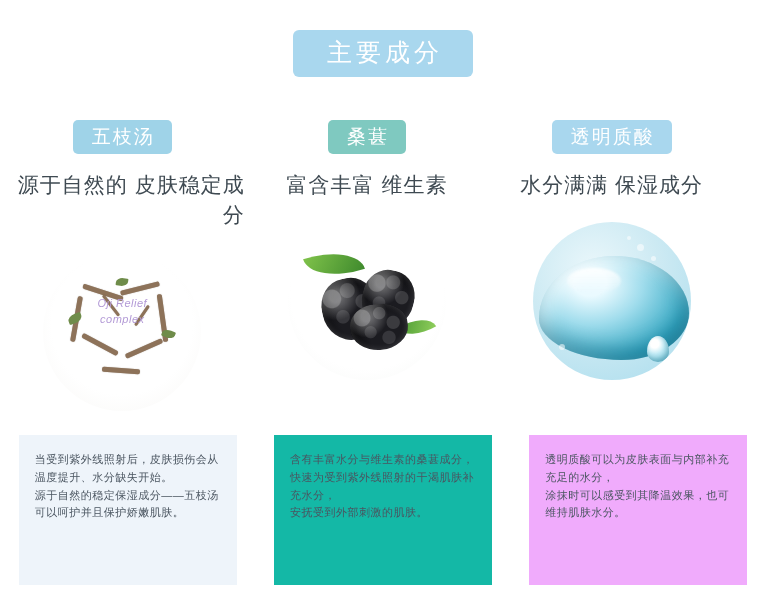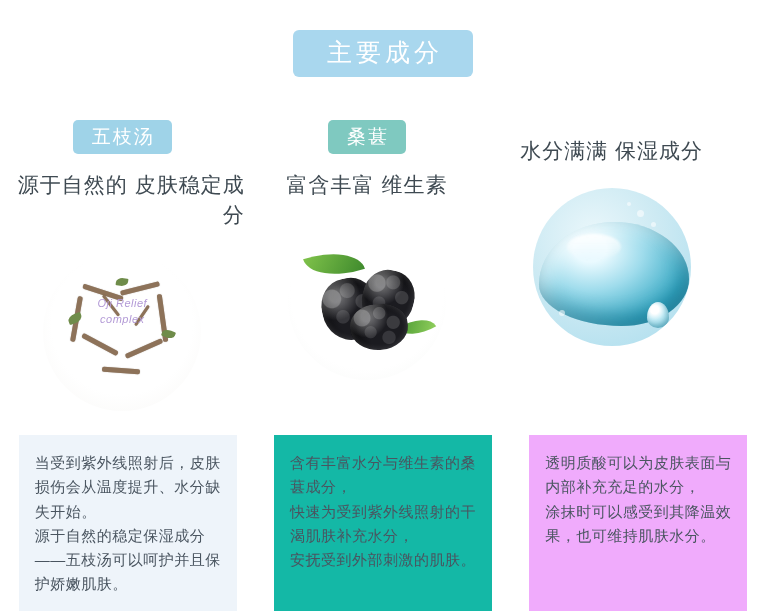--- a/index.html
+++ b/index.html
@@ -133,21 +133,21 @@
 
   
   .notes{
     position:absolute;left:0;top:435px;width:766px;display:flex;
   }
   .note-cell{width:255.3px;display:flex;justify-content:center;}
   .note{
     width:218px;min-height:150px;
     box-sizing:border-box;
     padding:16px 14px 14px 16px;
-    font-size:15px;
+    font-size:11px;
     line-height:1.62;
     color:#4a5560;
     letter-spacing:.5px;
     white-space:pre-line;
   }
   .note.n1{background:#eef4fa;}
   .note.n2{background:#14b8a6;}
   .note.n3{background:#f0abfc;}
 </style>
 </head>
@@ -196,20 +196,21 @@
           <div class="leaf" style="left:18px;top:28px;width:56px;height:28px;transform:rotate(-18deg);"></div>
           <div class="leaf small" style="left:112px;top:96px;width:34px;height:18px;transform:rotate(150deg);"></div>
           <div class="berry" style="left:34px;top:56px;width:56px;height:62px;transform:rotate(-12deg);"></div>
           <div class="berry" style="left:74px;top:48px;width:52px;height:58px;transform:rotate(14deg);"></div>
           <div class="berry" style="left:62px;top:82px;width:58px;height:46px;transform:rotate(-4deg);"></div>
         </div>
       </div>
     </div>
 
     <div class="col right">
+      <div class="sub-pill">透明质酸</div>
       <div class="desc">水分满满
 保湿成分</div>
       <div class="circle-wrap">
         <div class="circle c-right">
           <div class="blob"></div>
           <div class="blob-hi"></div>
           <div class="drop"></div>
           <div class="bub" style="left:104px;top:22px;width:7px;height:7px;"></div>
           <div class="bub" style="left:118px;top:34px;width:5px;height:5px;"></div>
           <div class="bub" style="left:94px;top:14px;width:4px;height:4px;"></div>

